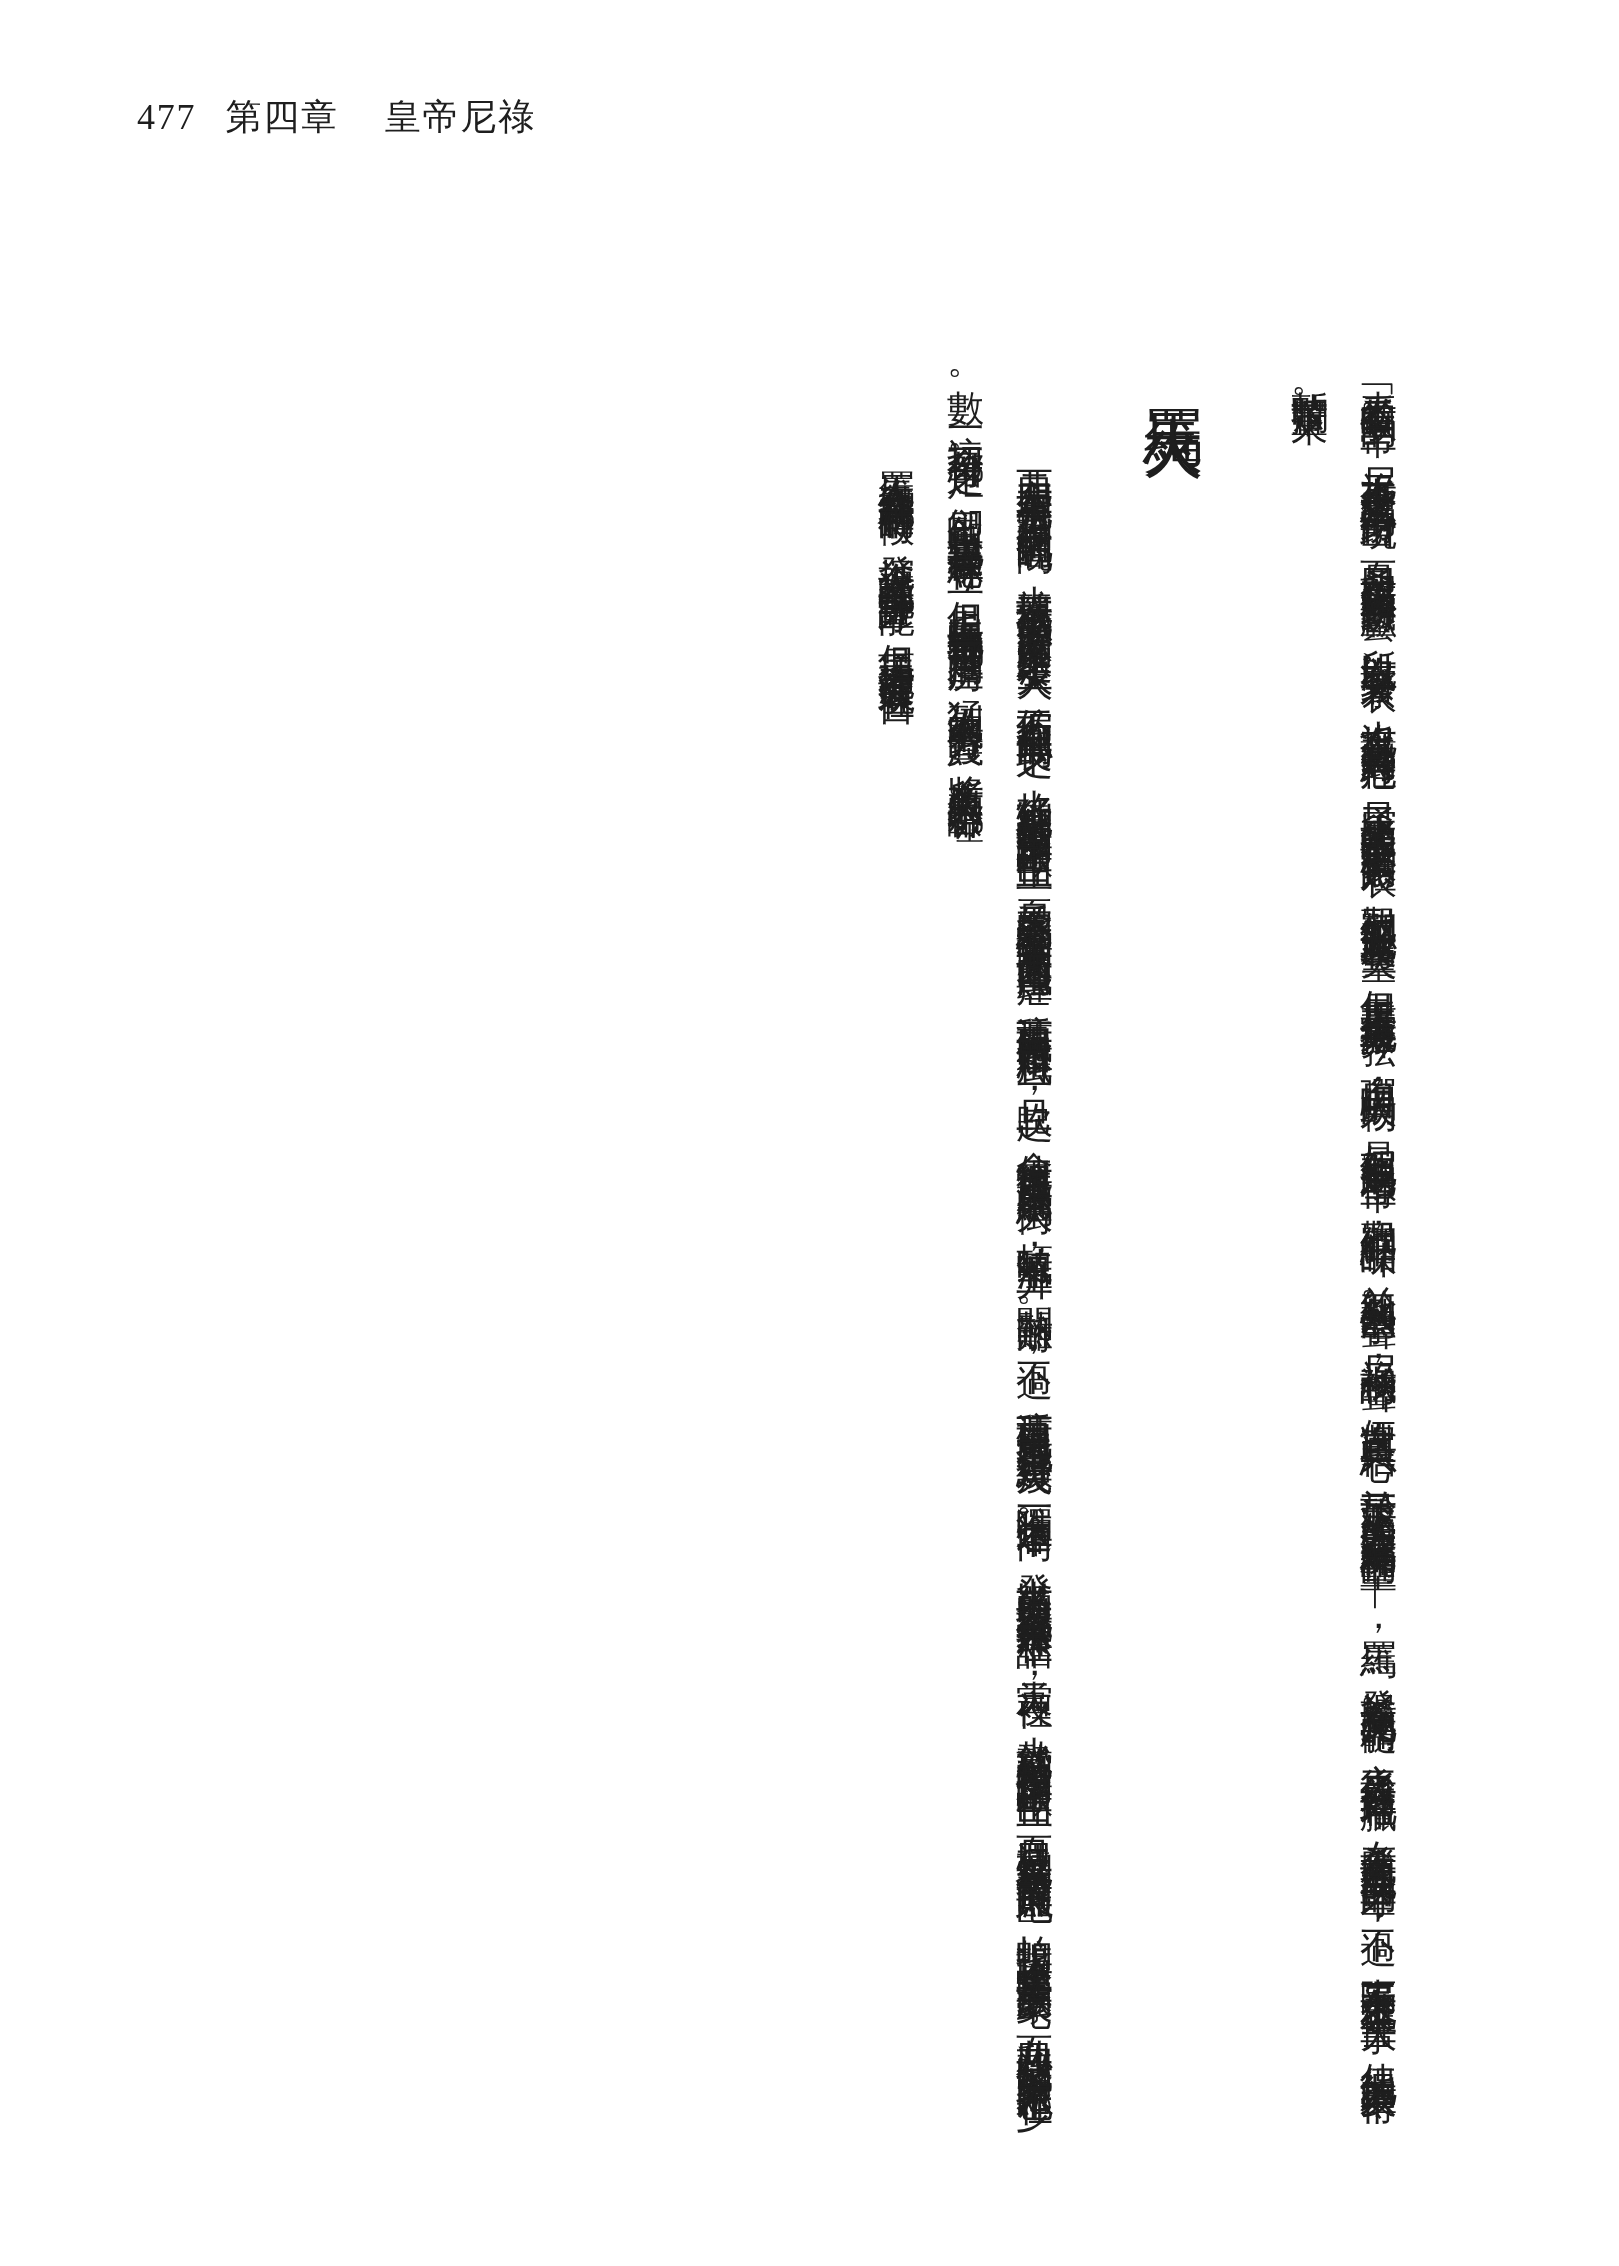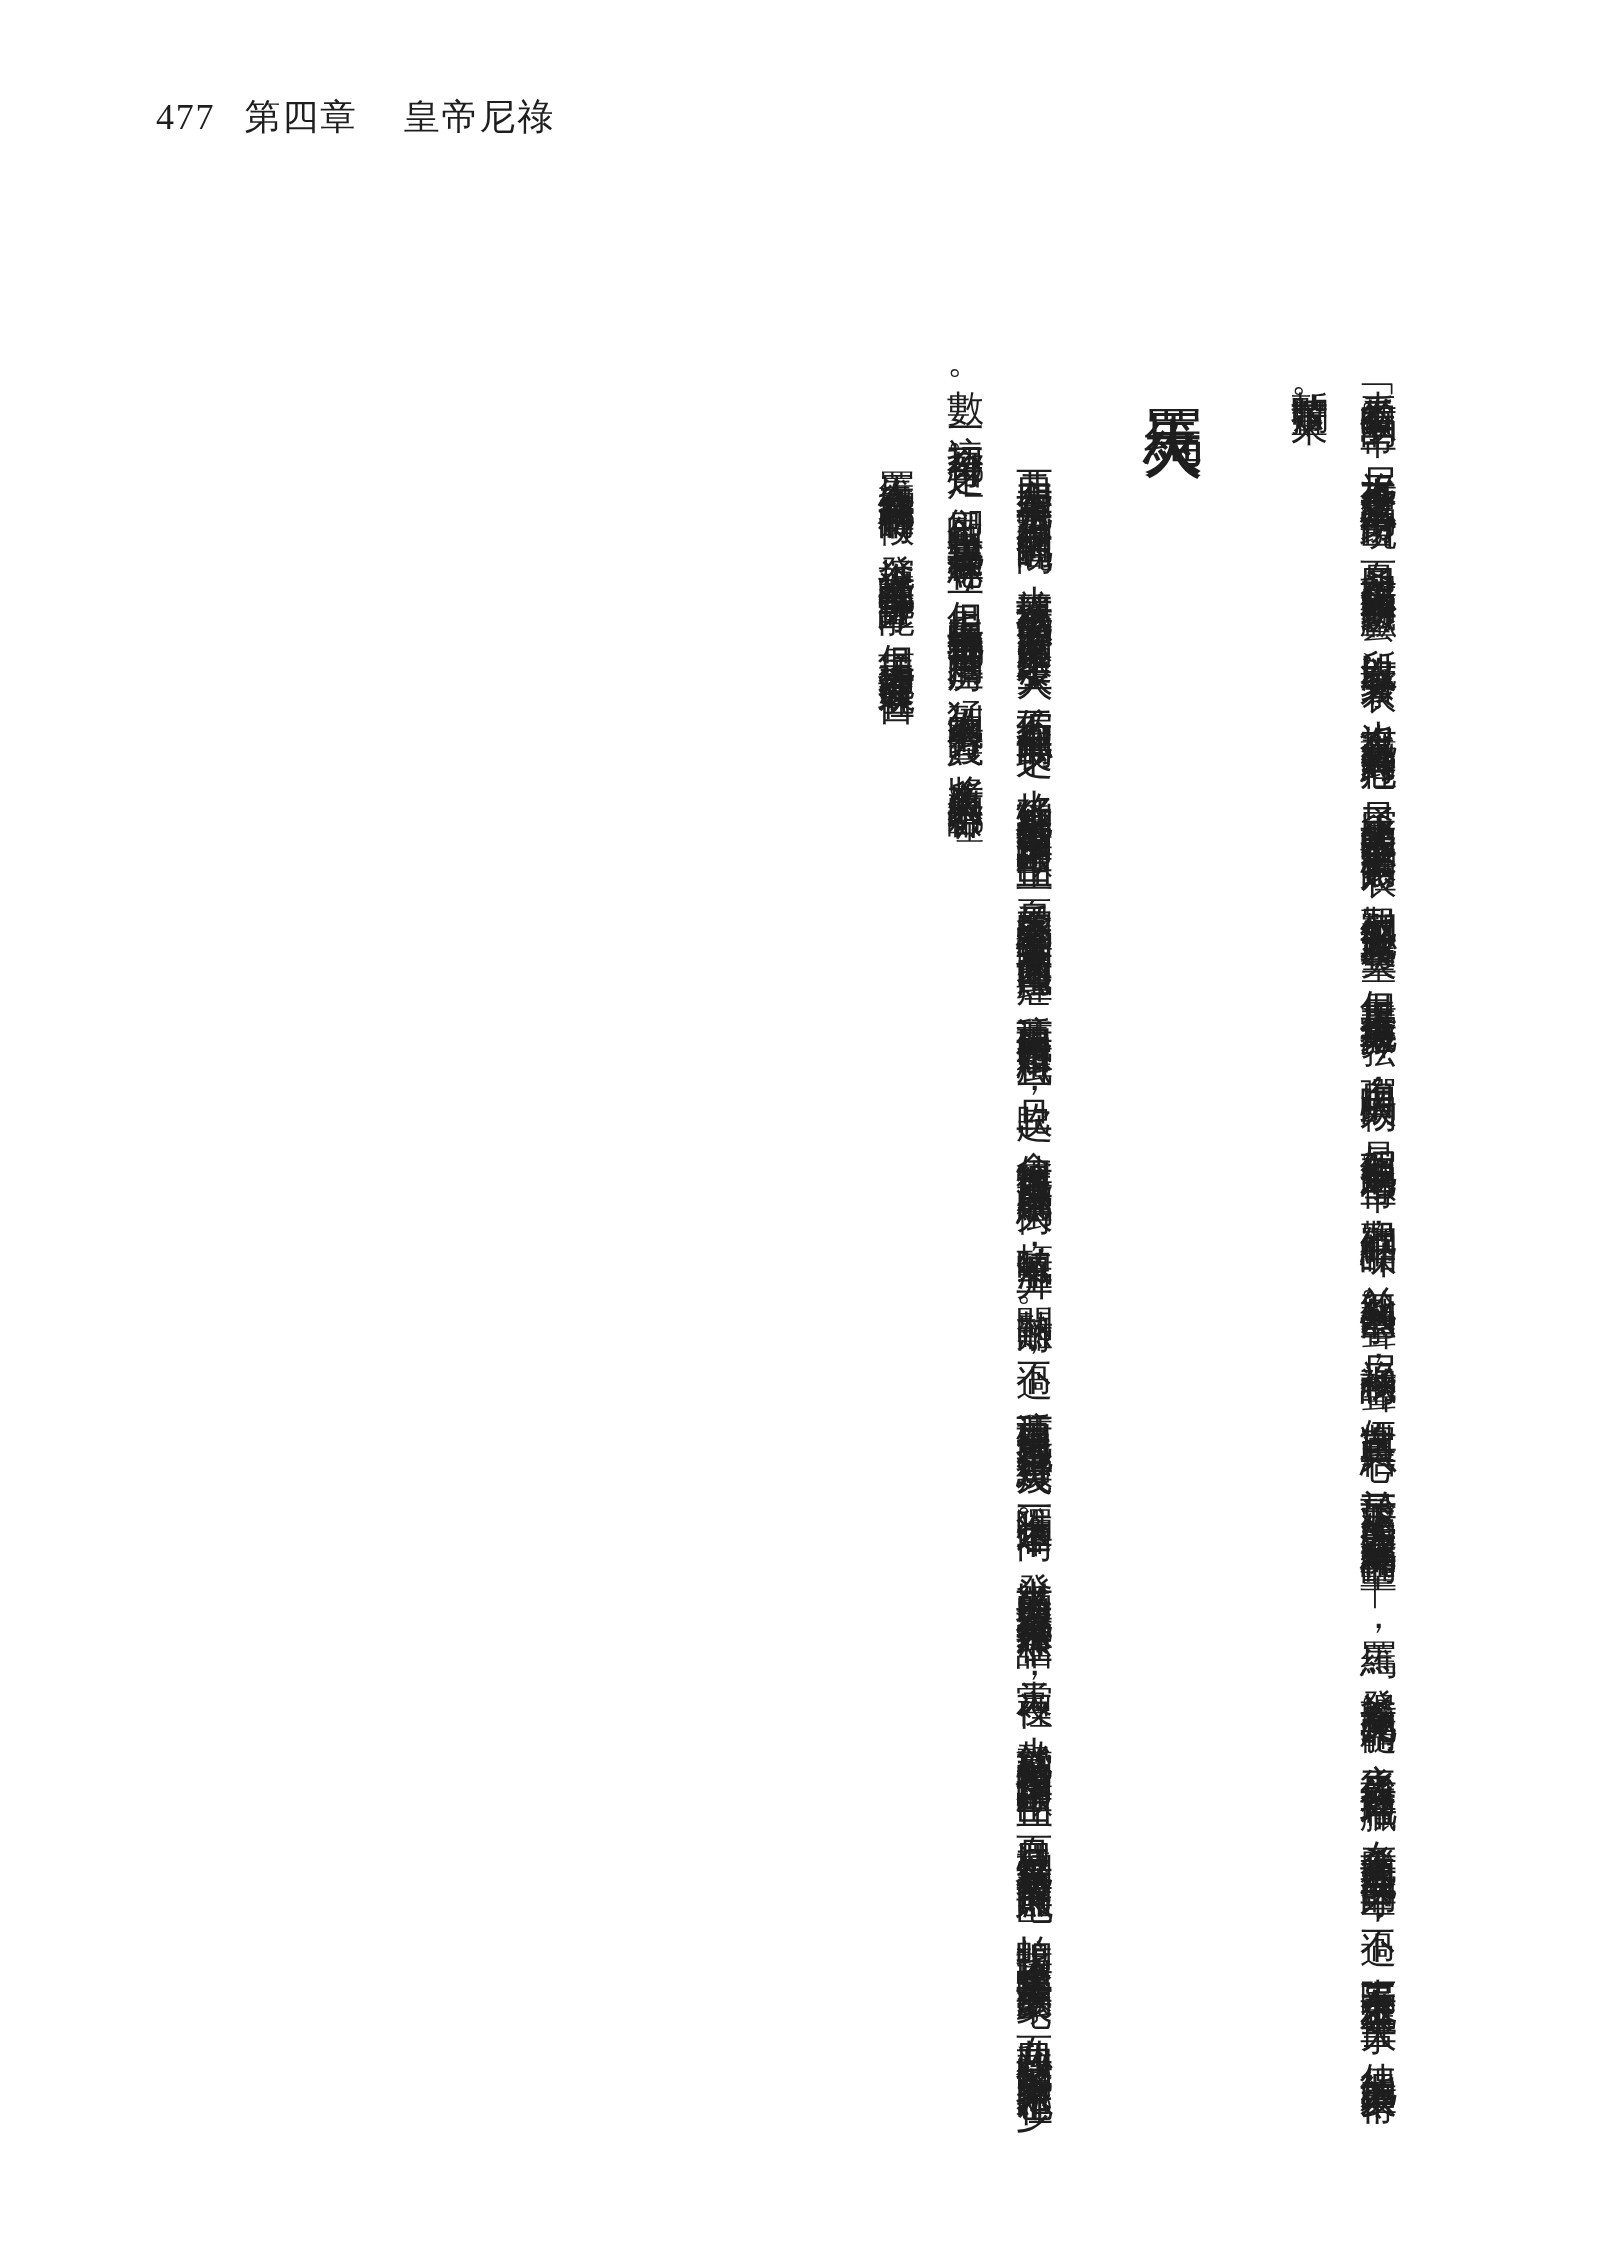--- a/index.html
+++ b/index.html
@@ -13,21 +13,21 @@
     height: 2266px;
     margin: 0 auto;
     background: #ffffff;
     overflow: hidden;
     font-family: "Liberation Serif", "DejaVu Serif", serif;
     color: #1e1e1e;
   }
   
   .running-head {
     position: absolute;
-    left: 156px;
+    left: 137px;
     top: 97px;
     font-size: 36px;
     line-height: 40px;
     letter-spacing: 1.8px;
     white-space: nowrap;
   }
   .running-head .chapter-label { margin-left: 29px; }
   .running-head .chapter-title { margin-left: 46px; }
 
   

